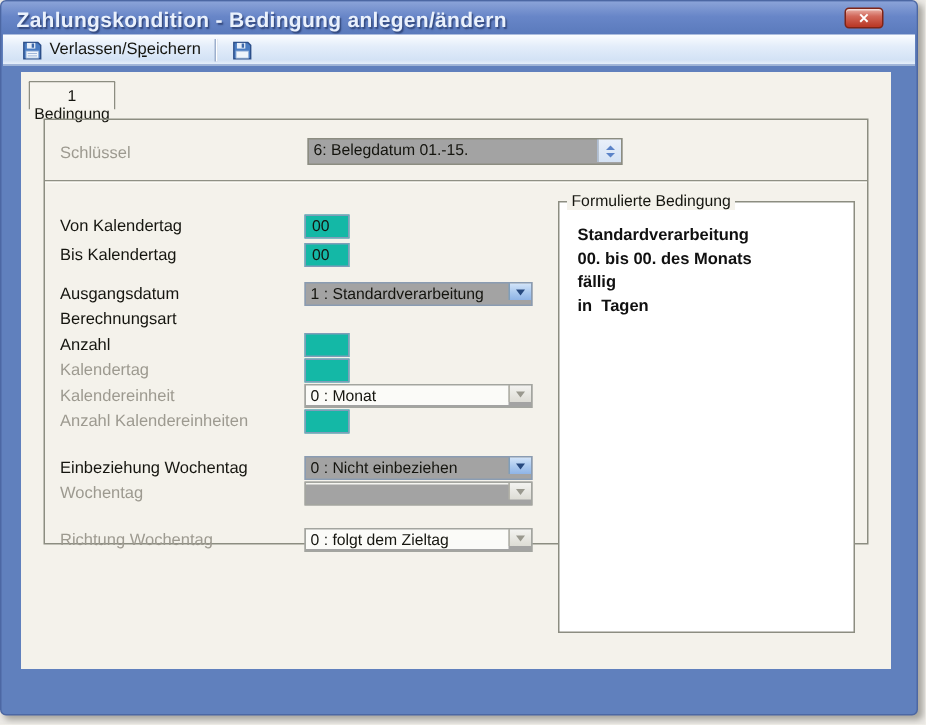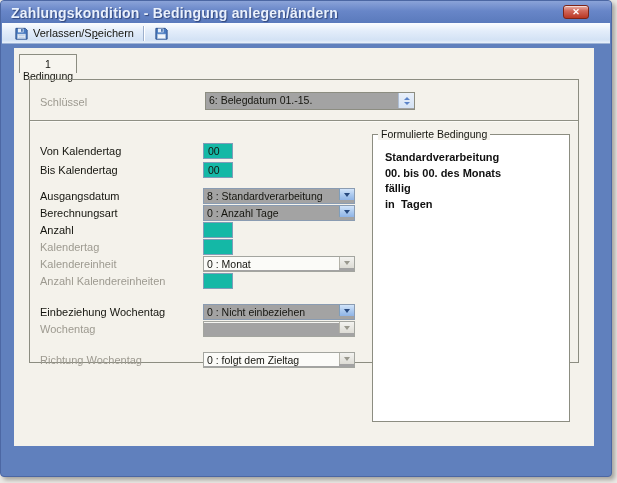--- a/index.html
+++ b/index.html
@@ -171,35 +171,29 @@
       </div>
 
       <div class="row" style="top:82px;">
         <span class="field-label">Bis Kalendertag</span>
         <input class="txt" value="00" style="">
       </div>
 
       <div class="row" style="top:108px;">
         <span class="field-label">Ausgangsdatum</span>
         <div class="combo cmb">
-          <span class="val">8 : Standardverarbeitung</span>
+          <span class="val">1 : Standardverarbeitung</span>
           <span class="btn">
               <span class="arr"></span>
             </span>
         </div>
       </div>
 
       <div class="row" style="top:125px;">
         <span class="field-label">Berechnungsart</span>
-        <div class="combo cmb">
-          <span class="val">0 : Anzahl Tage</span>
-          <span class="btn">
-              <span class="arr"></span>
-            </span>
-        </div>
       </div>
 
       <div class="row" style="top:142px;">
         <span class="field-label">Anzahl</span>
         <input class="txt" value="" style="">
       </div>
 
       <div class="row" style="top:159px;">
         <span class="field-label dis">Kalendertag</span>
         <input class="txt" value="" style="">

